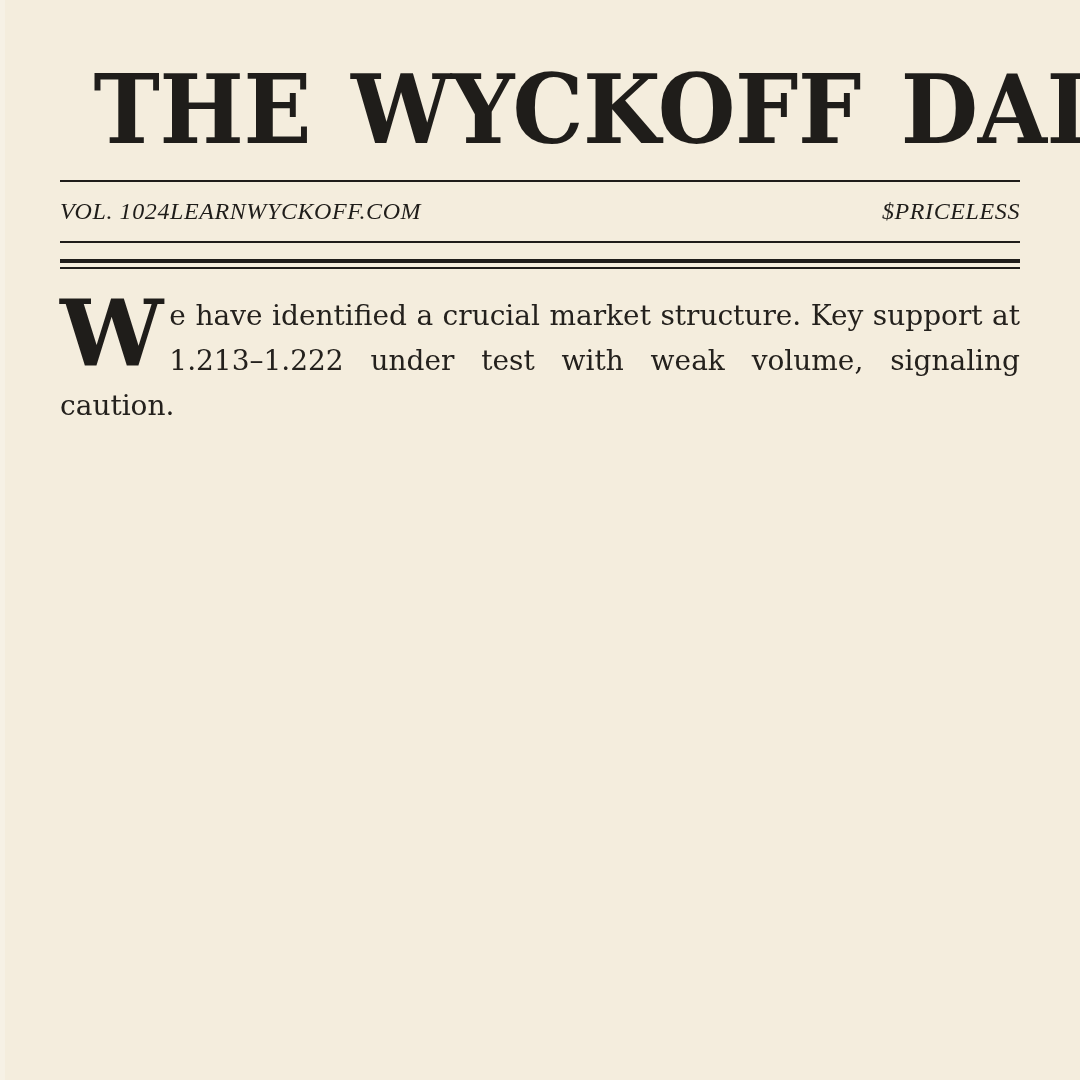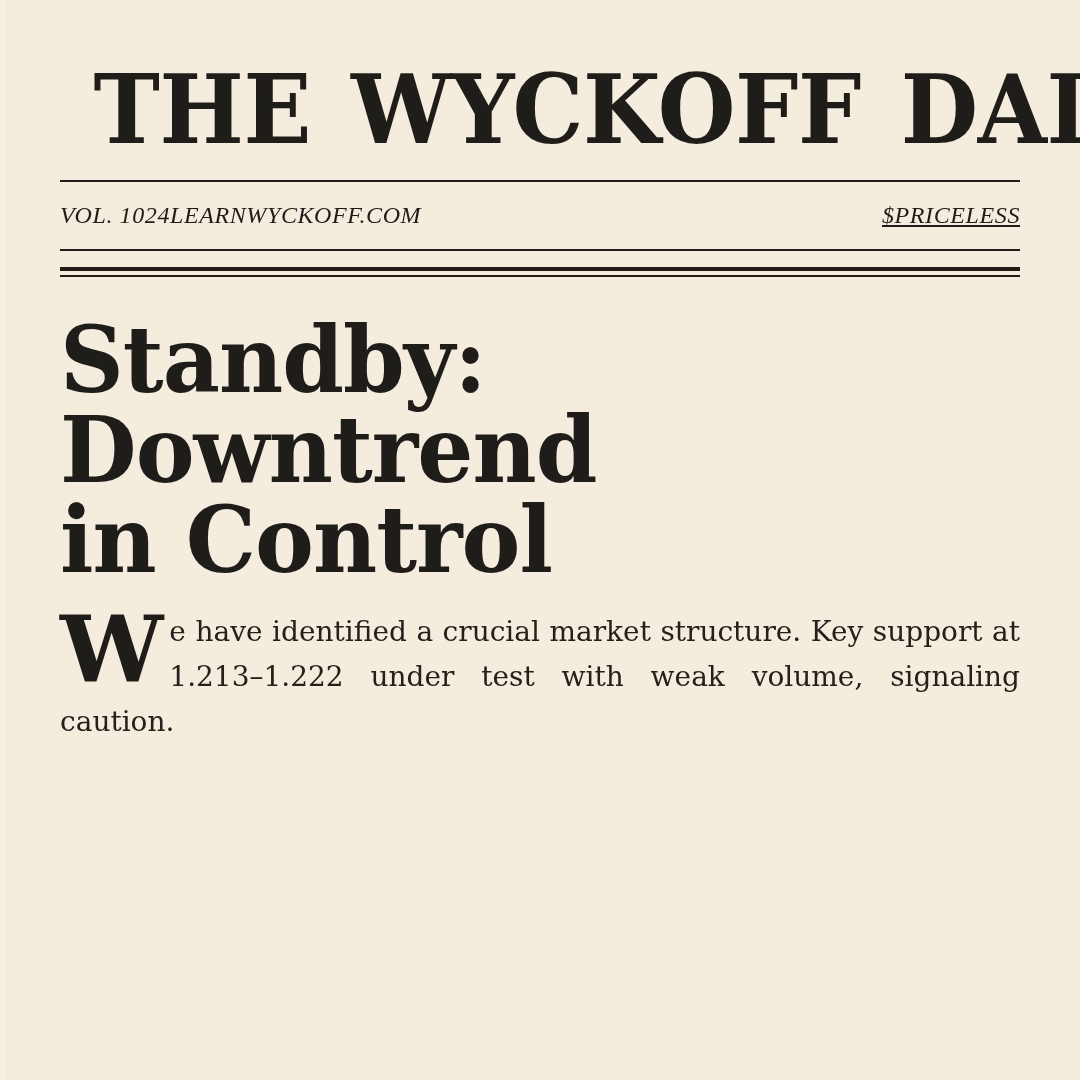--- a/index.html
+++ b/index.html
@@ -71,33 +71,33 @@
   .rule-gap-lg { height: 16px; }
   .rule-gap-sm { height: 4px; }
 
   .masthead-rule-top { margin-top: 22px; }
 
   
   .infobar {
     display: flex;
     align-items: center;
     justify-content: space-between;
-    height: 67px;
+    height: 59px;
     font-style: italic;
     font-size: 24px;
     letter-spacing: 0.6px;
   }
 
   .infobar-item {
     white-space: nowrap;
   }
 
   .infobar-left   { flex: 0 0 auto; text-align: left; }
   .infobar-center { flex: 1 1 auto; text-align: left; }
-  .infobar-right  { flex: 0 0 auto; text-align: right; text-decoration: underline; }
+  .infobar-right  { flex: 0 0 auto; text-align: right; }
 
   
   .headline-block {
     margin-top: 38px;
   }
 
   .headline {
     font-family: "DejaVu Serif", "Liberation Serif", serif;
     font-weight: 700;
     font-size: 92px;
@@ -161,26 +161,20 @@
     <span class="infobar-item infobar-center">LEARNWYCKOFF.COM</span>
     <span class="infobar-item infobar-right">$PRICELESS</span>
   </div>
 
   <div class="rule-thin"></div>
   <div class="rule-gap-lg"></div>
   <div class="rule-thick"></div>
   <div class="rule-gap-sm"></div>
   <div class="rule-thin"></div>
 
-  <section class="headline-block">
-    <h2 class="headline">
-      <span class="headline-line">Standby: Downtrend</span>
-      <span class="headline-line">in Control</span>
-    </h2>
-  </section>
 
   <section class="columns">
     <div class="column">
       <p class="body-text has-dropcap">We have identified a crucial market structure. Key support at 1.213–1.222 under test with weak volume, signaling caution.</p>
     </div>
   </section>
 
 </div>
 
 </body></html>

